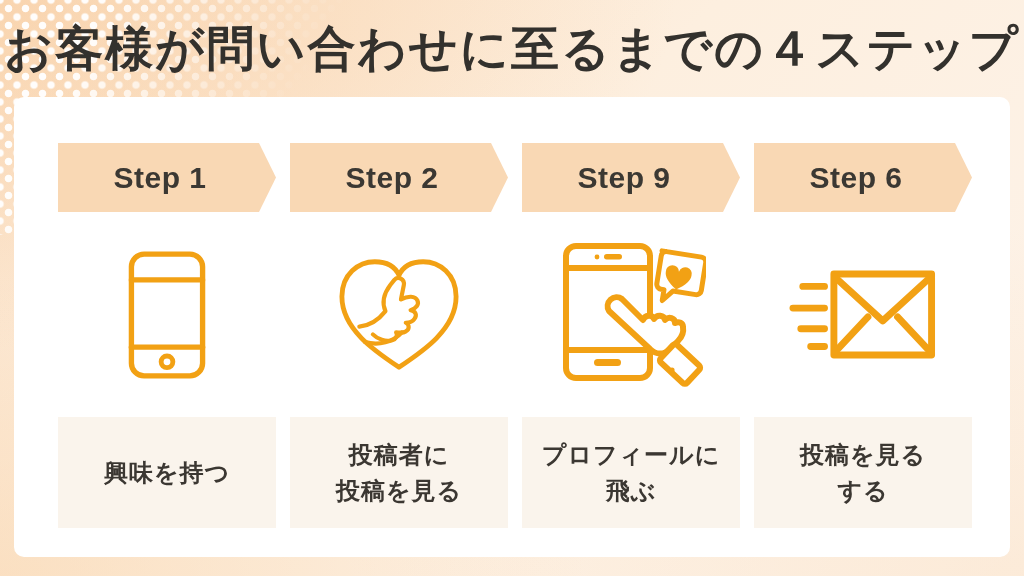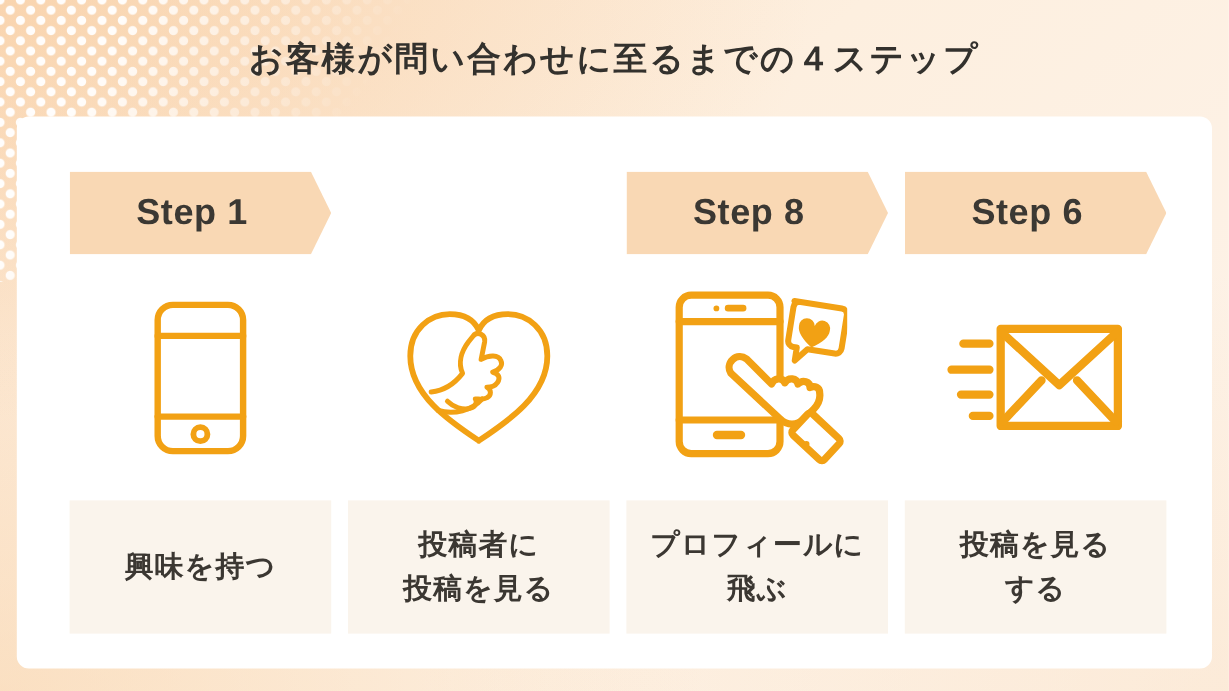--- a/index.html
+++ b/index.html
@@ -26,21 +26,21 @@
     -webkit-mask-image:linear-gradient(118deg,#000 22%, rgba(0,0,0,0.55) 45%, transparent 72%);
             mask-image:linear-gradient(118deg,#000 22%, rgba(0,0,0,0.55) 45%, transparent 72%);
     pointer-events:none;
   }
 
   .title-band {
     position:absolute; left:0; top:0; right:0; height:97px;
     display:flex; align-items:center; justify-content:center;
   }
   .title {
-    font-size:28px; font-weight:700; color:#33312d; letter-spacing:2px;
+    font-size:48px; font-weight:700; color:#33312d; letter-spacing:2px;
     white-space:nowrap;
   }
 
   .card {
     position:absolute; left:14px; top:97px; width:996px; height:460px;
     background:#ffffff; border-radius:10px;
     display:grid;
     grid-template-columns:repeat(4, 1fr);
     grid-template-rows:69px auto 111px;
     column-gap:14px;
@@ -83,22 +83,25 @@
 
 <div class="title-band">
   <div class="title">お客様が問い合わせに至るまでの４ステップ</div>
 </div>
 
 <div class="card">
 
   <div class="arrow" style="grid-column:1">
     <span>Step 1</span>
   </div>
+  <div class="arrow" style="grid-column:2">
+    <span>Step 2</span>
+  </div>
   <div class="arrow" style="grid-column:3">
-    <span>Step 8</span>
+    <span>Step 9</span>
   </div>
   <div class="arrow" style="grid-column:4">
     <span>Step 6</span>
   </div>
 
   <div class="icon-cell" style="grid-column:1">
     <svg width="78" height="130" viewBox="0 0 80 132" fill="none" stroke="#F2A114" stroke-width="5.5" stroke-linecap="round" stroke-linejoin="round">
       <rect x="3.5" y="3.5" width="73" height="125" rx="13"></rect>
       <line x1="3.5" y1="30" x2="76.5" y2="30"></line>
       <line x1="3.5" y1="99" x2="76.5" y2="99"></line>

